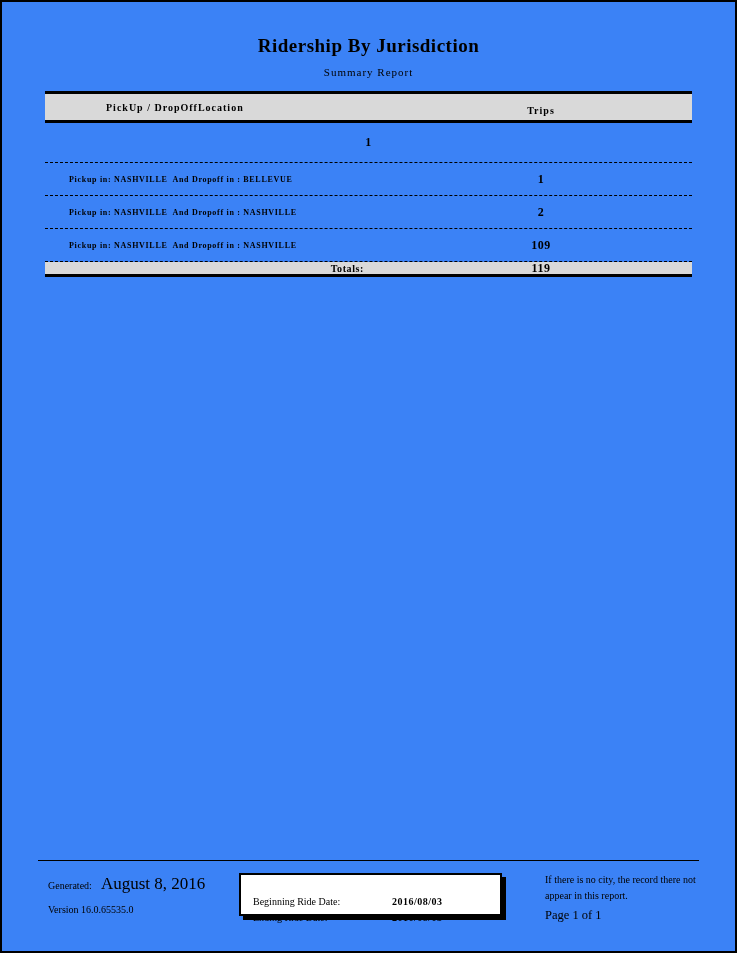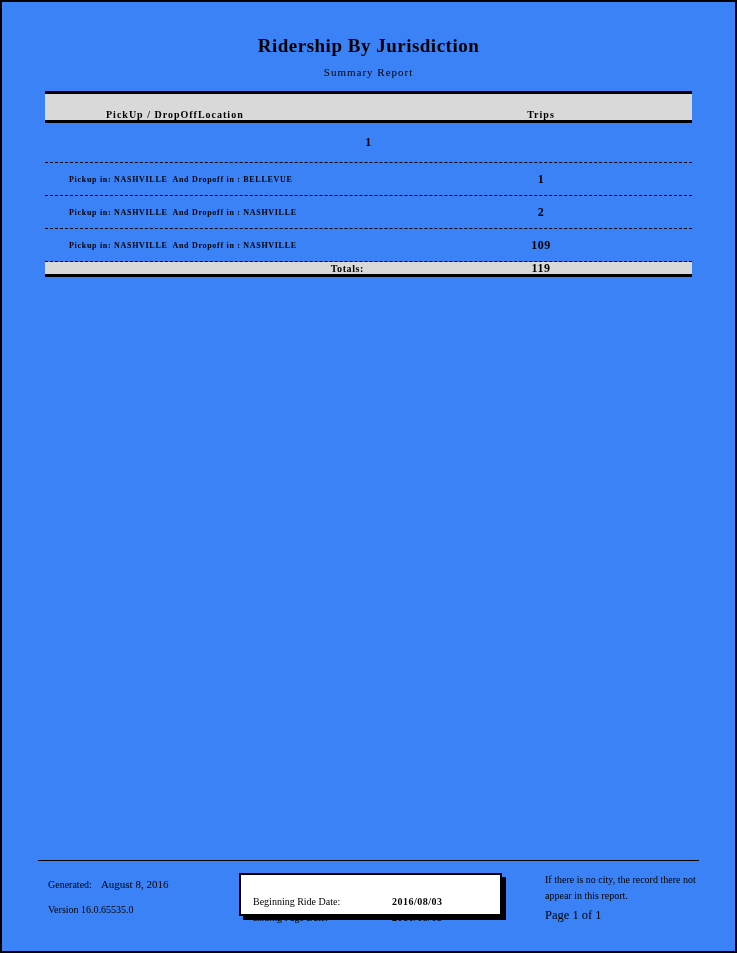--- a/index.html
+++ b/index.html
@@ -12,21 +12,21 @@
   .title {
     margin-top:33px; text-align:center;
     font-size:19px; font-weight:bold; letter-spacing:0.5px;
   }
   .subtitle {
     margin-top:9px; text-align:center;
     font-size:11px; letter-spacing:1px;
   }
   .report-table { margin:13px 43px 0 43px; }
   .thead {
-    display:flex; align-items:flex-end; height:32px;
+    display:flex; align-items:center; height:32px;
     background:#d9d9d9; border-top:3px solid #000; border-bottom:3px solid #000;
   }
   .th-loc {
     width:345px; padding-left:61px;
     font-size:10px; font-weight:bold; letter-spacing:1px;
   }
   .th-trips {
     flex:1; text-align:center;
     font-size:10px; font-weight:bold; letter-spacing:1px;margin-top:6px;
   }
@@ -54,21 +54,21 @@
   .totals-value {
     flex:1; text-align:center;
     font-size:12px; font-weight:bold; letter-spacing:0.5px;
   }
   .footer-line {
     position:absolute; left:36px; right:36px; top:858px;
     border-top:1px solid #000;
   }
   .f-generated { position:absolute; left:46px; top:872px; }
   .f-small { font-size:10px; }
-  .f-date { font-size:11px; margin-left:9px; }
+  .f-date { font-size:17px; margin-left:9px; }
   .f-version { position:absolute; left:46px; top:902px; font-size:10px; }
   .date-box {
     position:absolute; left:237px; top:871px; width:263px; height:43px;
     border:2px solid #000; background:#fff; box-shadow:4px 4px 0 #000;
     padding:18px 0 0 12px;
   }
   .date-row { display:flex; height:16px; align-items:center; }
   .date-label { width:139px; font-size:10px; }
   .date-value { font-size:10px; font-weight:bold; letter-spacing:0.5px; }
   .f-note {
@@ -119,21 +119,21 @@
     <span class="f-small">Generated:</span><span class="f-date">August 8, 2016</span>
   </div>
   <div class="f-version">Version 16.0.65535.0</div>
 
   <div class="date-box">
     <div class="date-row">
       <span class="date-label">Beginning Ride Date:</span>
       <span class="date-value">2016/08/03</span>
     </div>
     <div class="date-row">
-      <span class="date-label">Ending Page Date:</span>
+      <span class="date-label">Ending Ride Date:</span>
       <span class="date-value">2016/08/03</span>
     </div>
   </div>
 
   <div class="f-note">
     <div>If there is no city, the record there not</div>
     <div>appear in this report.</div>
   </div>
   <div class="f-page">Page 1 of 1</div>
 

